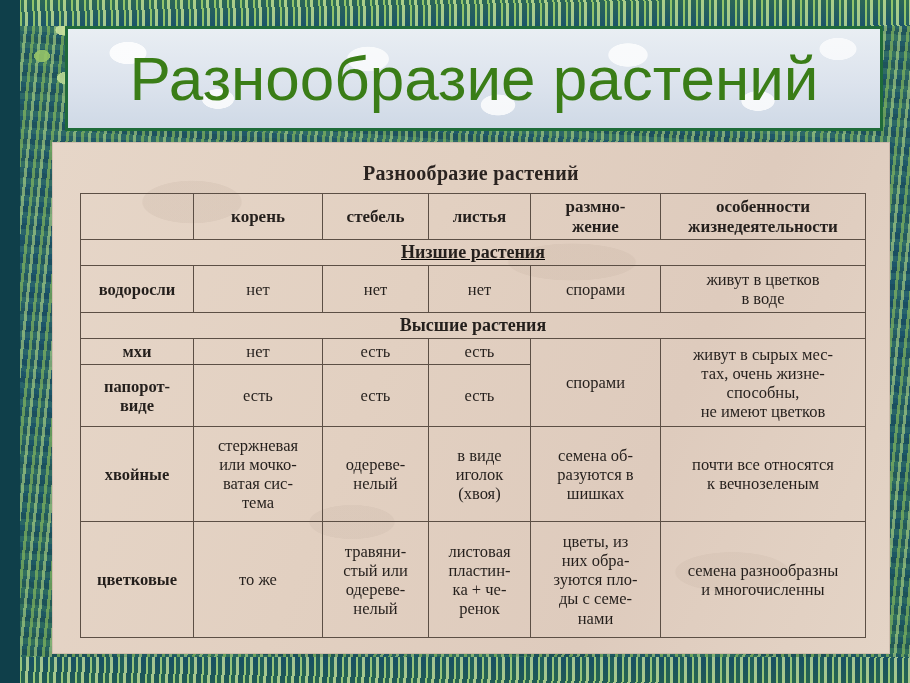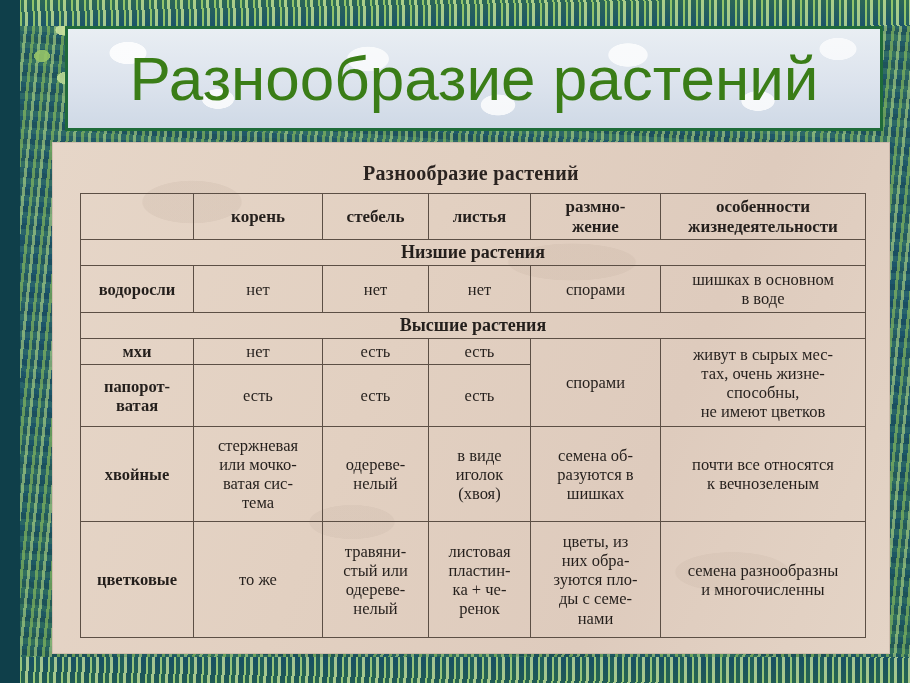--- a/index.html
+++ b/index.html
@@ -147,32 +147,32 @@
           <td class="hd">
             <div>размно-</div>
             <div>жение</div>
           </td>
           <td class="hd">
             <div>особенности</div>
             <div>жизнедеятельности</div>
           </td>
         </tr>
 
-        <tr style="height:25px;">
+        <tr style="height:25px;text-decoration:underline;">
           <td class="section" colspan="6">Низшие растения</td>
         </tr>
 
         <tr style="height:47px;">
           <td class="rowhd">водоросли</td>
           <td>нет</td>
           <td>нет</td>
           <td>нет</td>
           <td>спорами</td>
           <td>
-            <div>шишках в основном</div>
+            <div>живут в цветков</div>
             <div>в воде</div>
           </td>
         </tr>
 
         <tr style="height:23px;">
           <td class="section" colspan="6">Высшие растения</td>
         </tr>
 
         <tr style="height:26px;">
           <td class="rowhd">мхи</td>
@@ -184,21 +184,21 @@
             <div>живут в сырых мес-</div>
             <div>тах, очень жизне-</div>
             <div>способны,</div>
             <div>не имеют цветков</div>
           </td>
         </tr>
 
         <tr style="height:62px;">
           <td class="rowhd">
             <div>папорот-</div>
-            <div>ватая</div>
+            <div>виде</div>
           </td>
           <td>есть</td>
           <td>есть</td>
           <td>есть</td>
         </tr>
 
         <tr style="height:95px;">
           <td class="rowhd">хвойные</td>
           <td>
             <div>стержневая</div>

